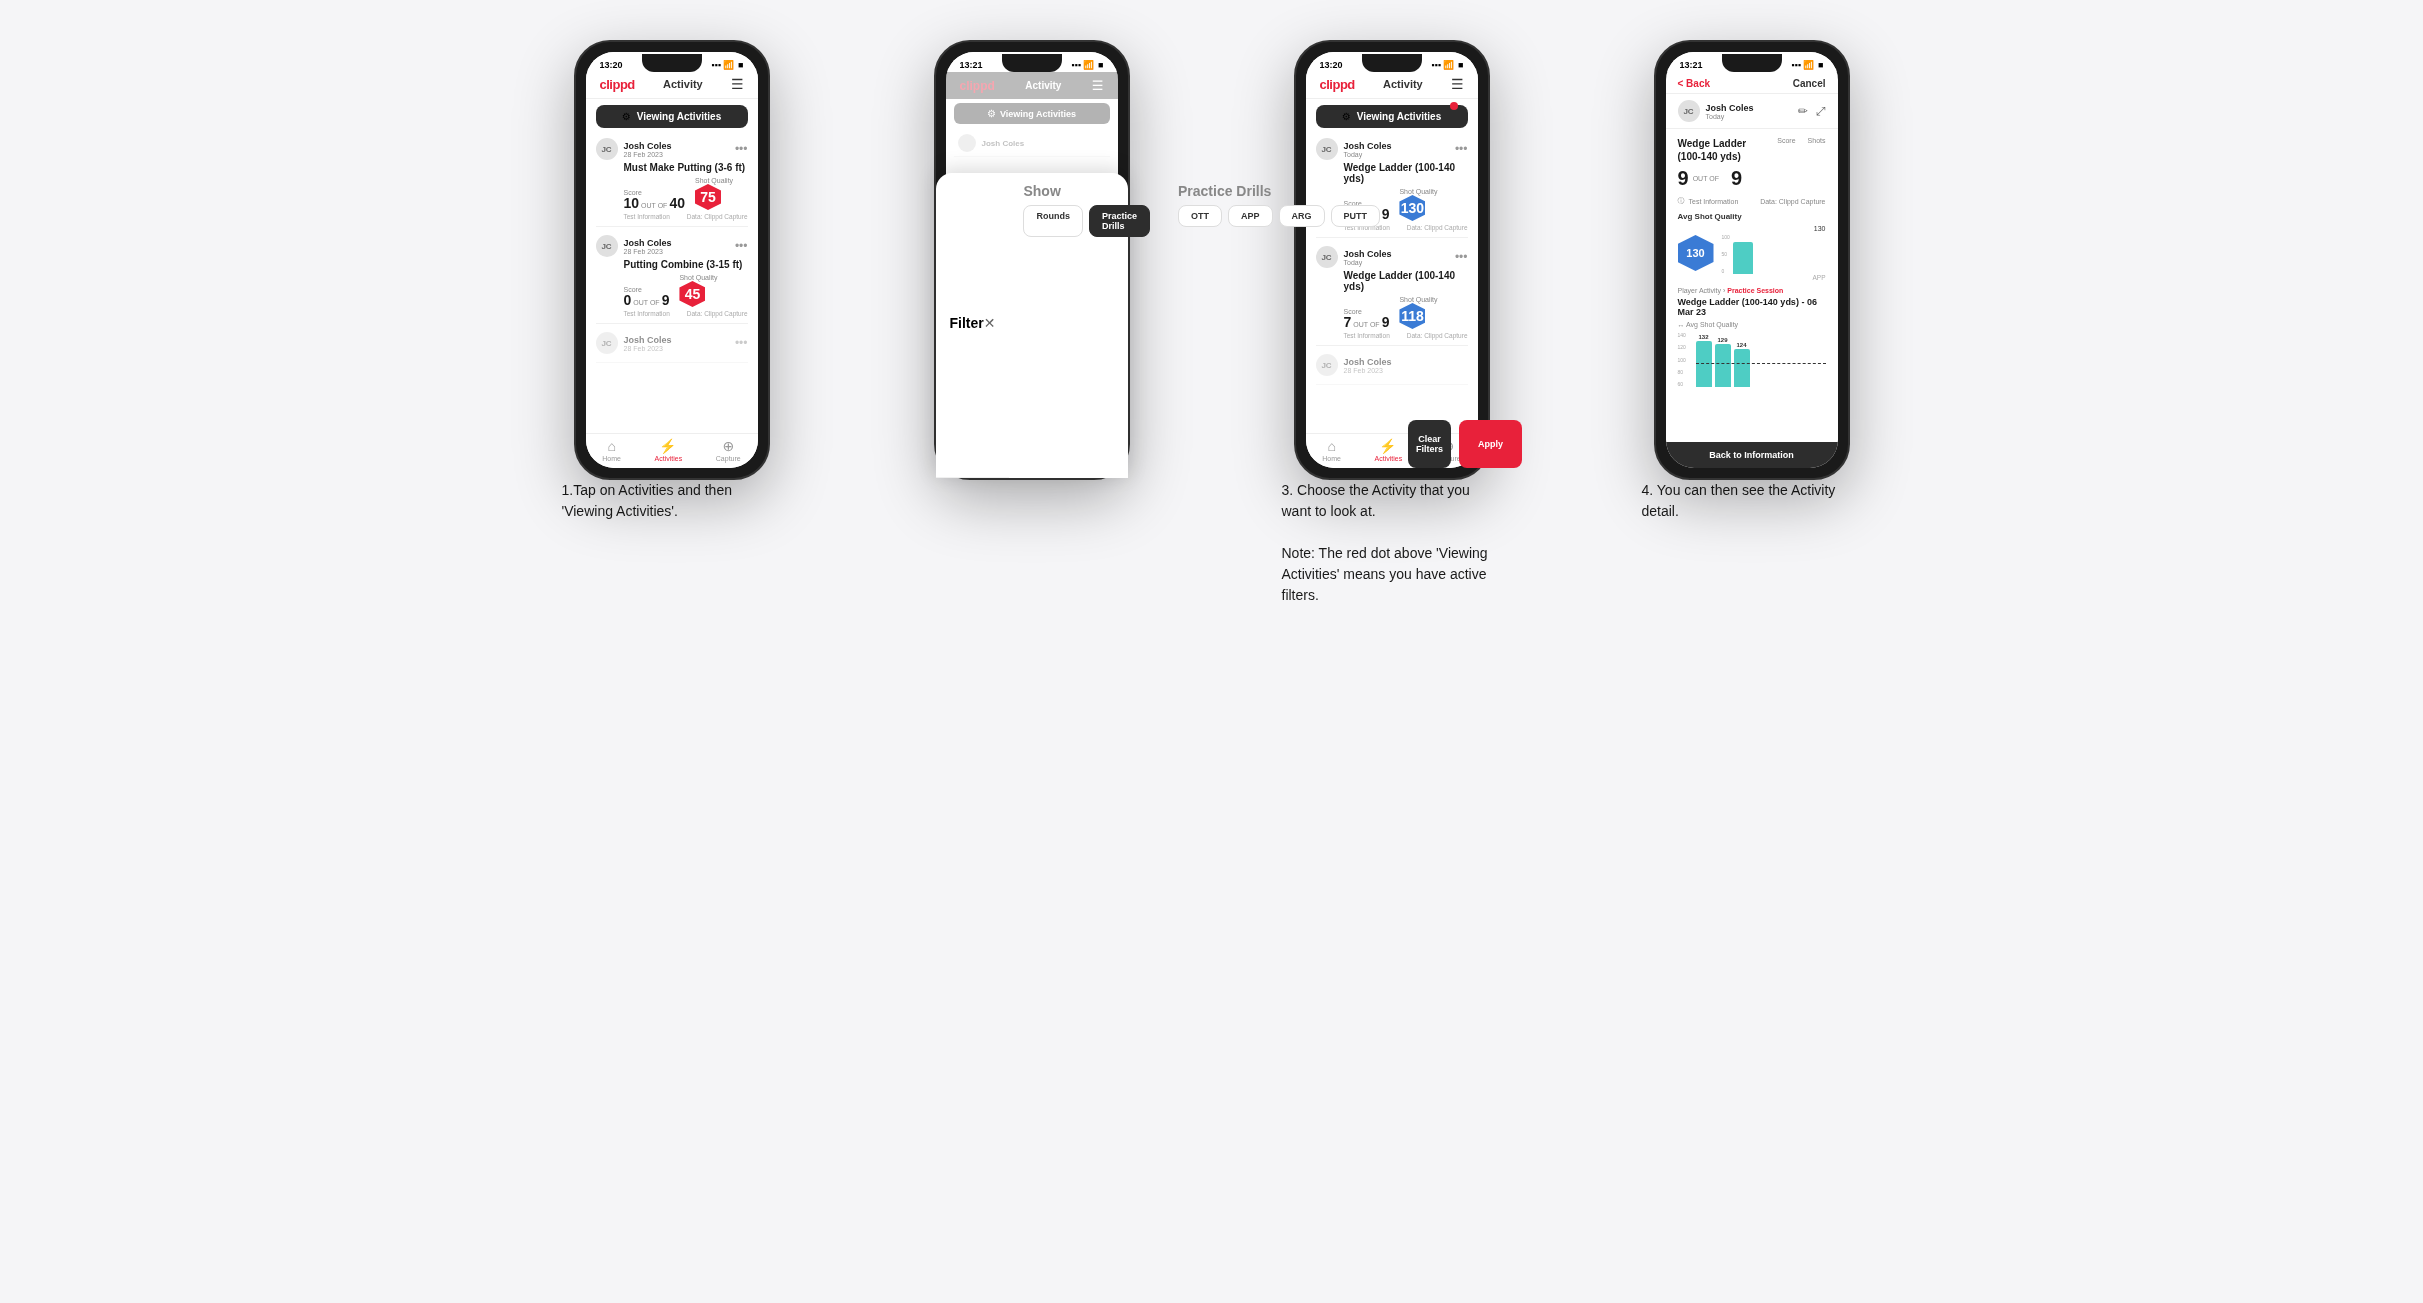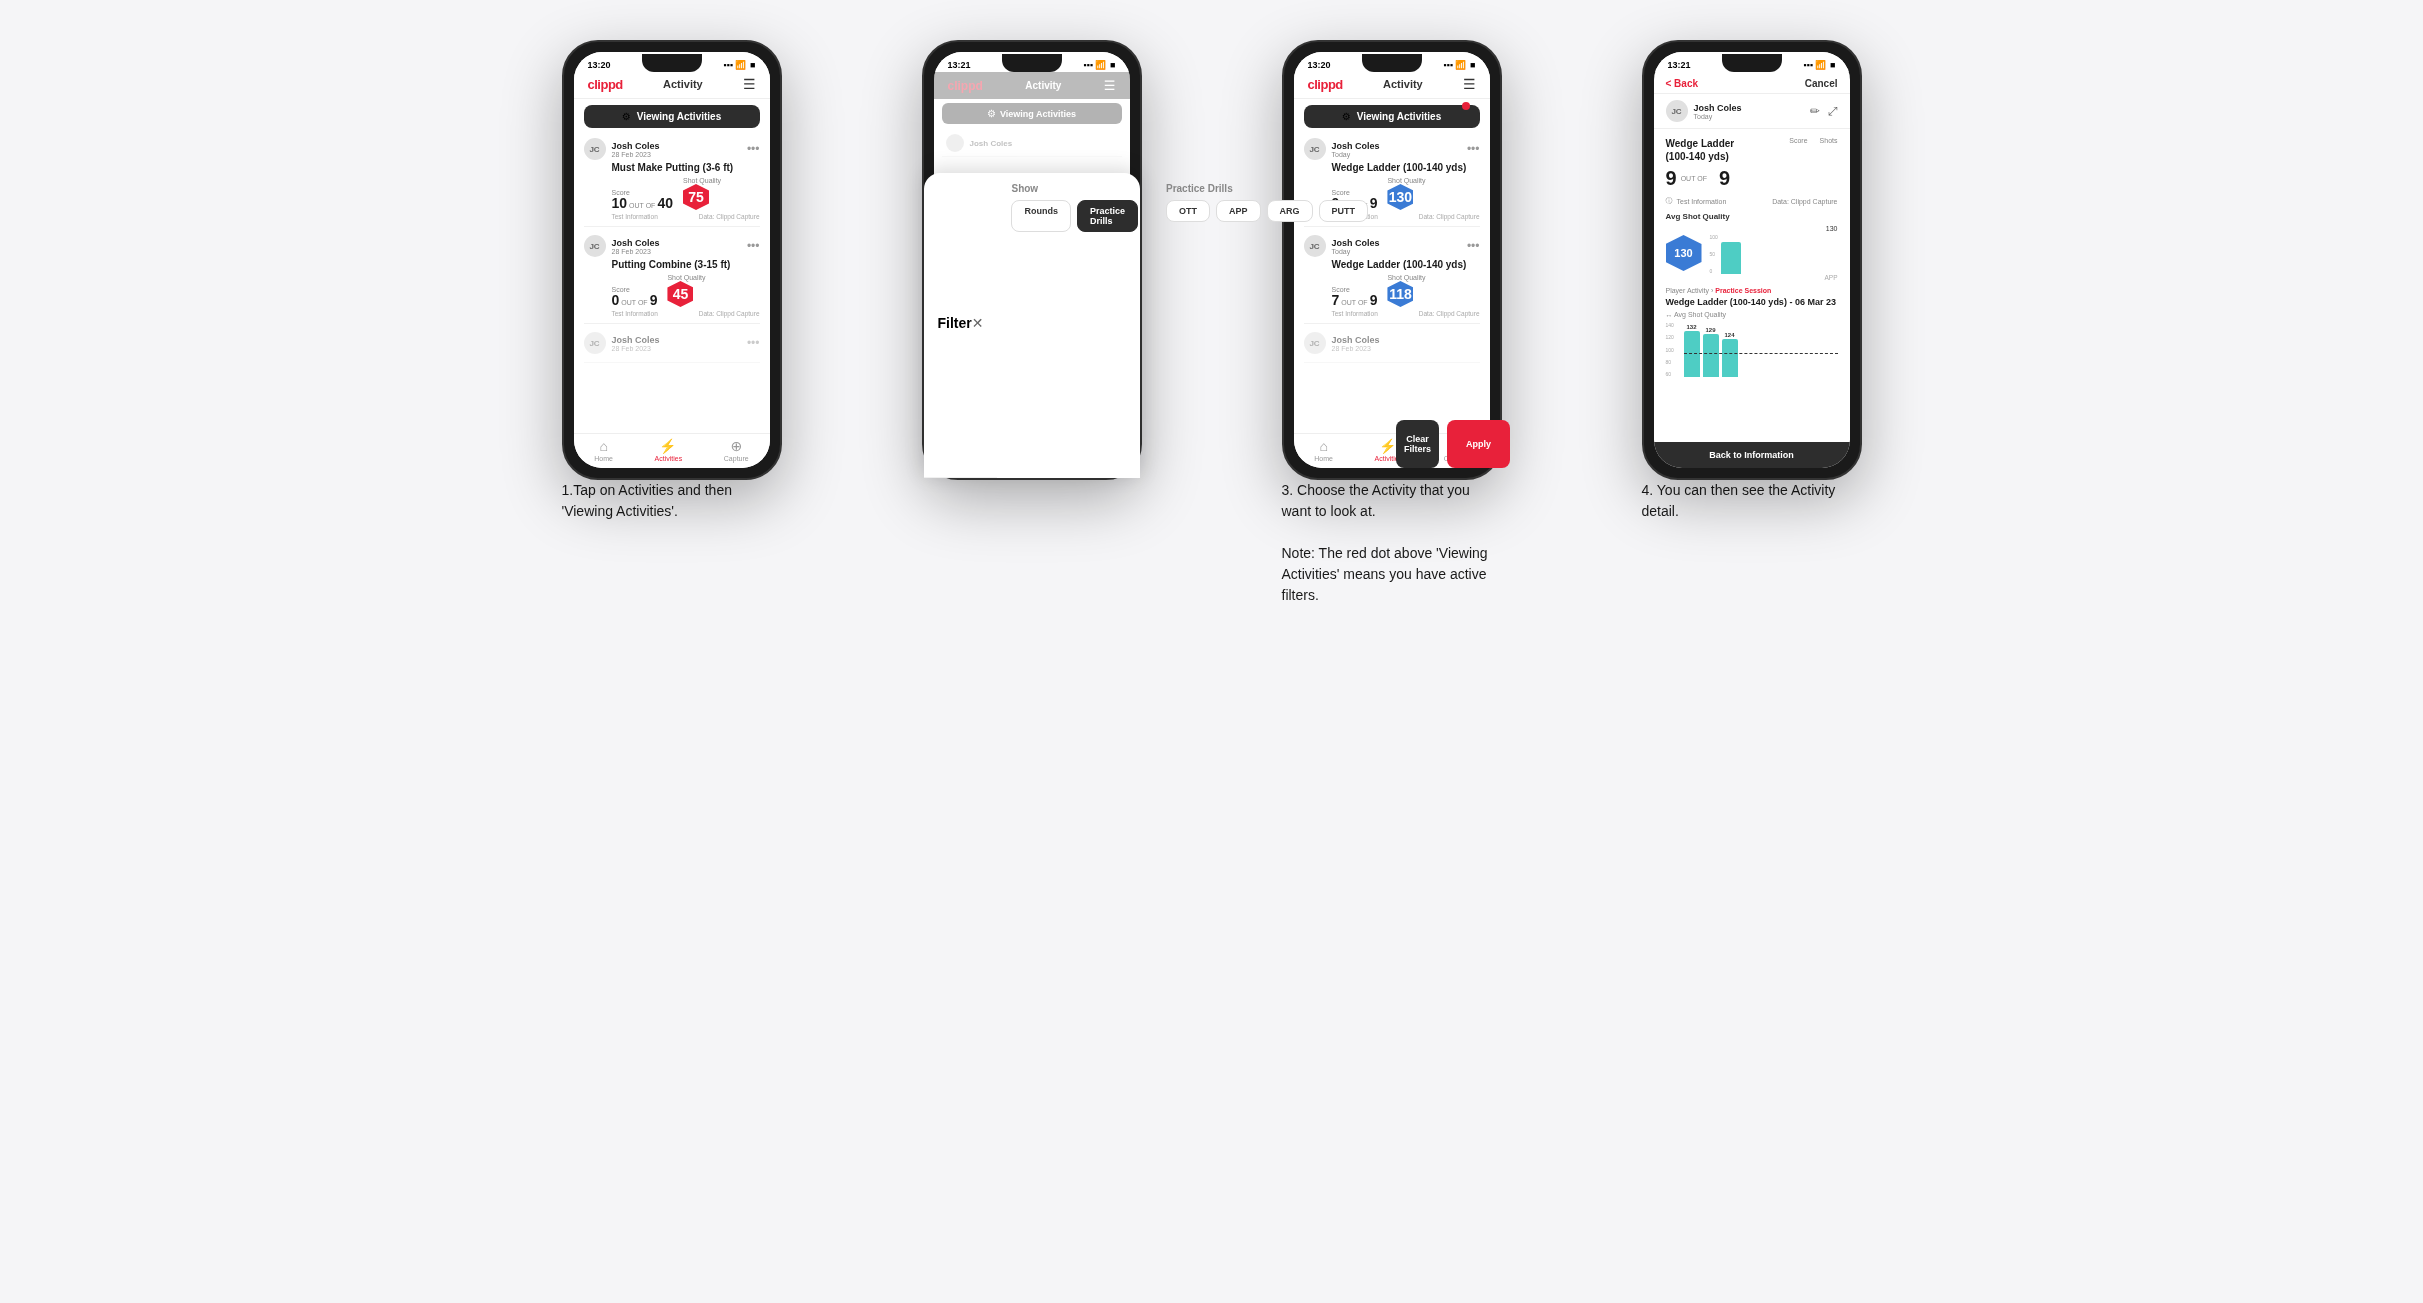--- a/index.html
+++ b/index.html
@@ -18,21 +18,21 @@
       max-width: 1400px;
       width: 100%;
     }
     .phone-column {
       display: flex;
       flex-direction: column;
       align-items: center;
       flex: 1;
     }
     .phone-frame {
-      width: 220px;
+      width: 196px;
       height: 440px;
       background: #1a1a1a;
       border-radius: 36px;
       padding: 10px;
       position: relative;
       box-shadow: 0 20px 60px rgba(0,0,0,0.3);
       border: 2px solid #333;
     }
     .phone-screen {
       width: 100%;
@@ -300,21 +300,21 @@
       font-weight: 700;
     }
     .filter-close {
       font-size: 14px;
       color: #666;
     }
     .filter-section {
       padding: 10px 14px 6px;
     }
     .filter-section-label {
-      font-size: 10px;
+      font-size: 14px;
       color: #888;
       margin-bottom: 6px;
       font-weight: 600;
     }
     .filter-pill-row {
       display: flex;
       gap: 6px;
     }
     .filter-pill {
       padding: 5px 12px;

